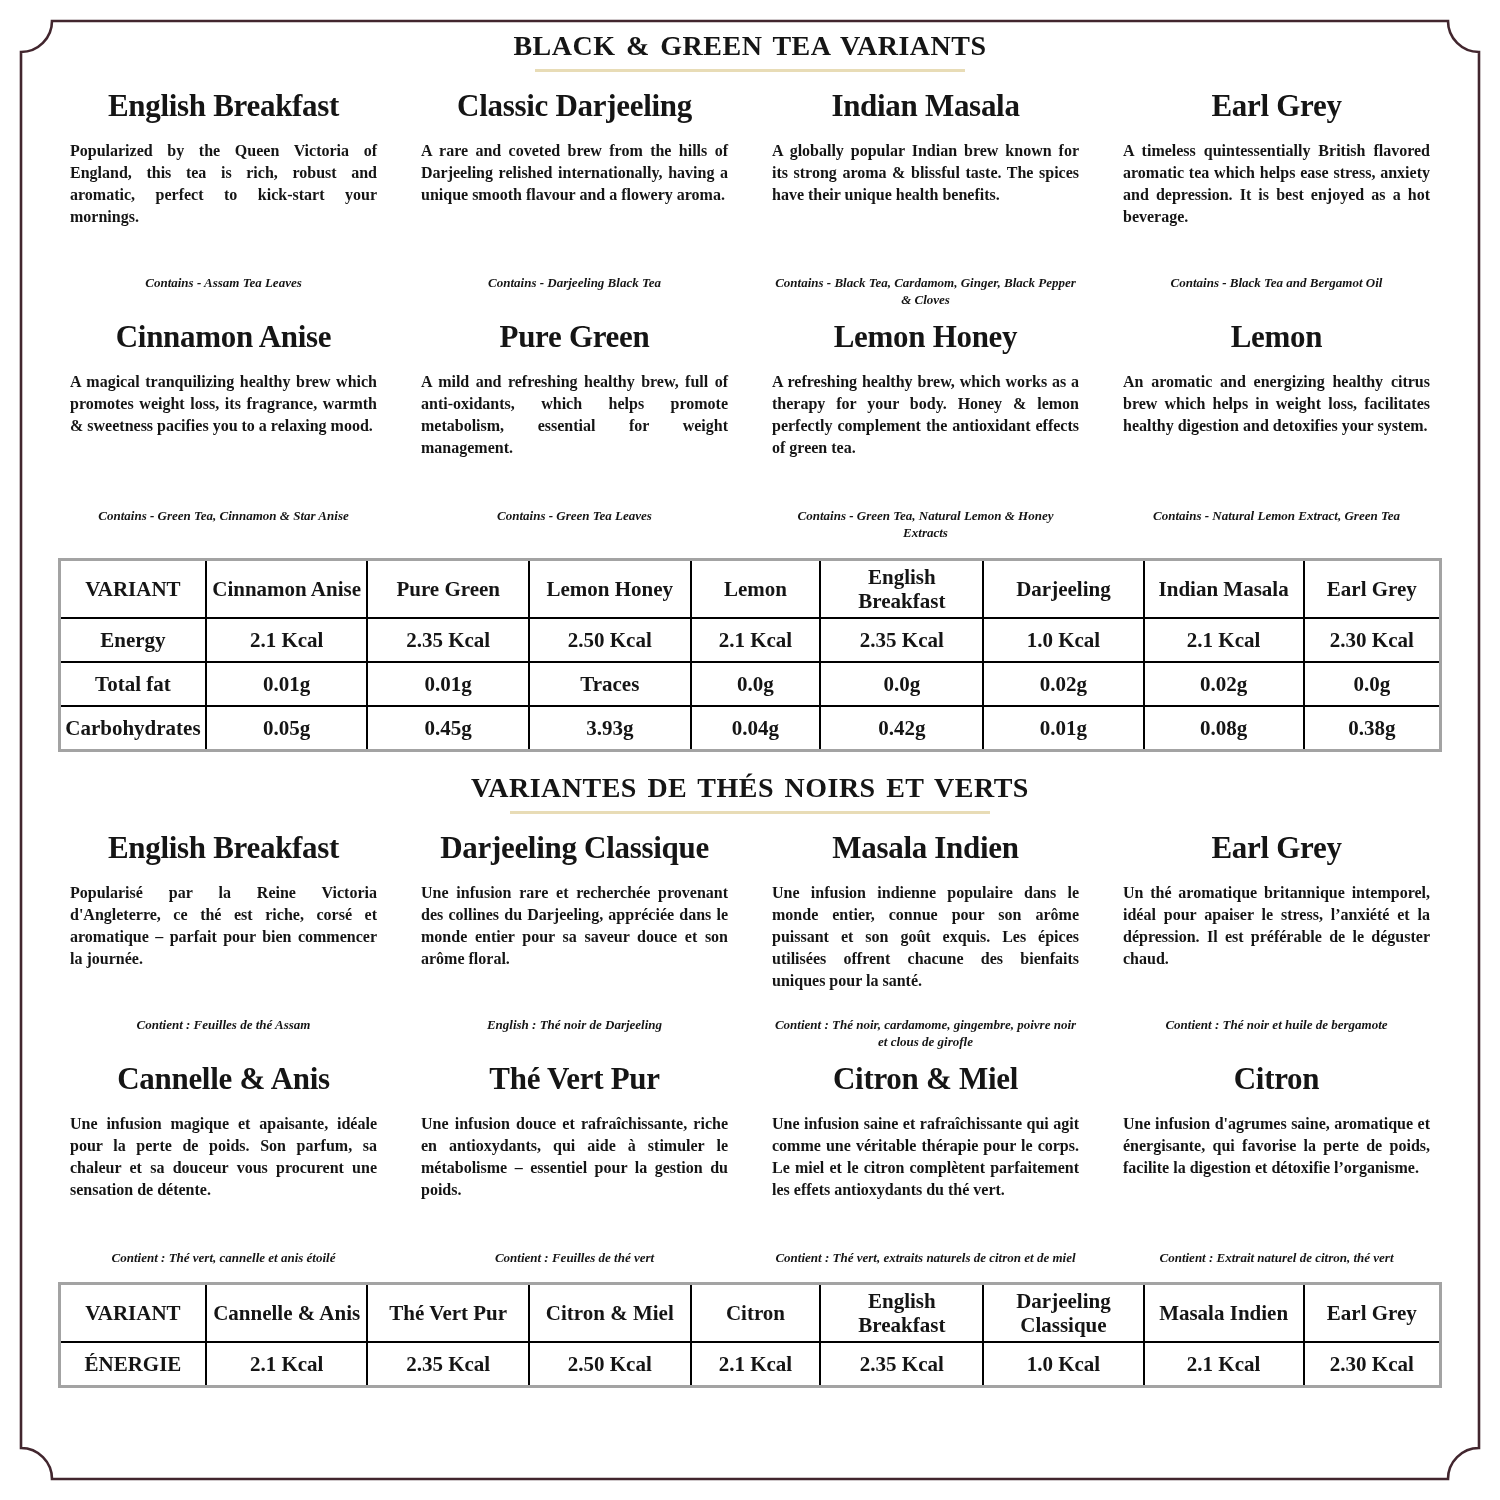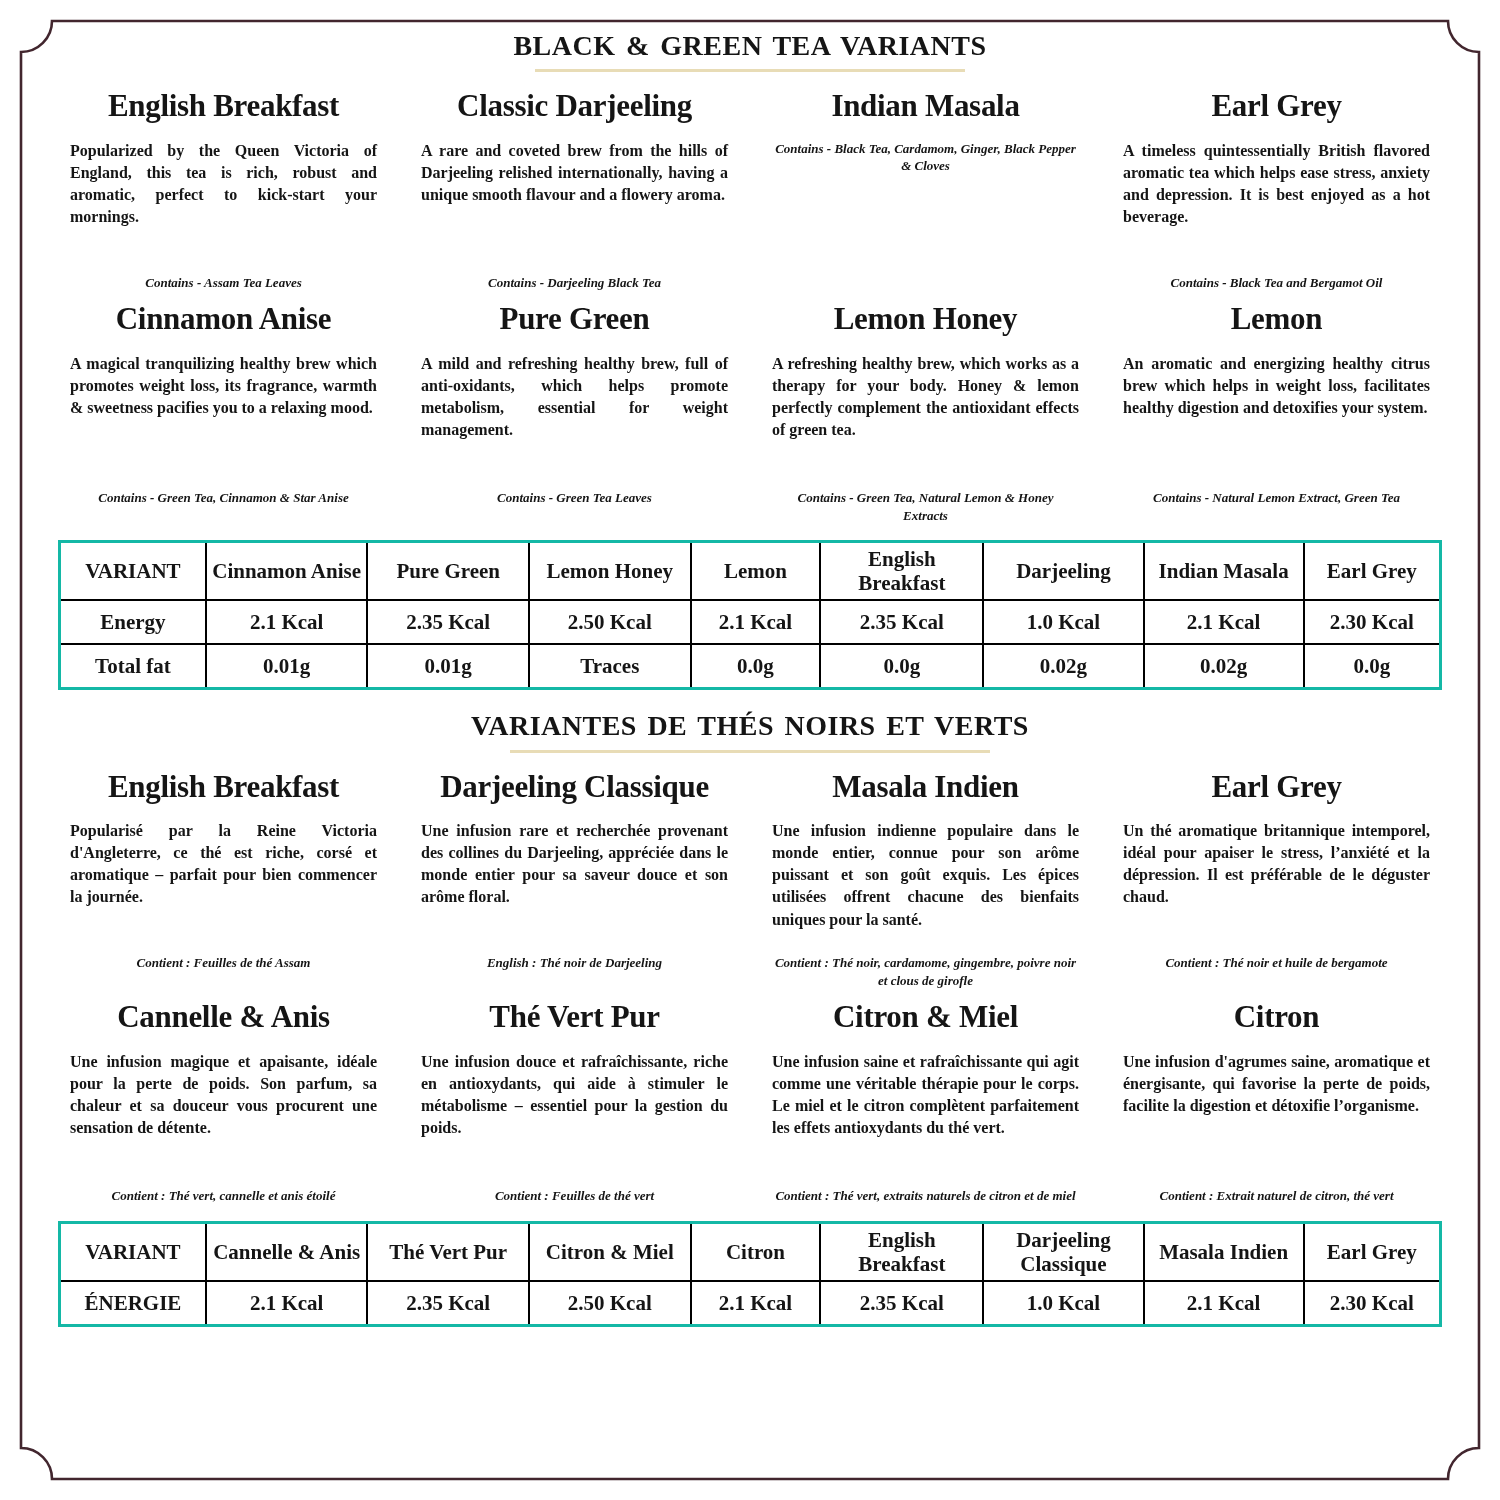--- a/index.html
+++ b/index.html
@@ -41,21 +41,21 @@
   .cards-grid.row2{margin-top:10px;}
 
   table.nutri{
     border-collapse:collapse;margin:16px 58px 0 58px;
     width:calc(100% - 116px);table-layout:fixed;
   }
   table.nutri th,table.nutri td{
     border:2px solid #000;text-align:center;vertical-align:middle;
     font-weight:700;font-size:21px;padding:4px 4px;line-height:1.15;
   }
-  table.nutri{border:3px solid #14b8a6;}
+  table.nutri{border:3px solid #a3a3a3;}
   table.nutri thead th{height:46px;}
   table.nutri tbody td,table.nutri tbody th{height:34px;}
   .fr-block{margin-top:20px;}
 </style>
 </head>
 <body>
 
 <svg class="frame-svg" width="1500" height="1500" viewBox="0 0 1500 1500">
   <path d="M 52 21 H 1448 A 31 31 0 0 0 1479 52 V 1448 A 31 31 0 0 0 1448 1479 H 52 A 31 31 0 0 0 21 1448 V 52 A 31 31 0 0 0 52 21 Z" fill="none" stroke="#42262e" stroke-width="2.6"></path>
 </svg>
@@ -71,20 +71,21 @@
       <p class="card-body">Popularized by the Queen Victoria of England, this tea is rich, robust and aromatic, perfect to kick-start your mornings.</p>
       <p class="card-contains">Contains - Assam Tea Leaves</p>
     </div>
     <div class="card">
       <h2 class="card-title">Classic Darjeeling</h2>
       <p class="card-body">A rare and coveted brew from the hills of Darjeeling relished internationally, having a unique smooth flavour and a flowery aroma.</p>
       <p class="card-contains">Contains - Darjeeling Black Tea</p>
     </div>
     <div class="card">
       <h2 class="card-title">Indian Masala</h2>
+      <p class="card-body">A globally popular Indian brew known for its strong aroma &amp; blissful taste. The spices have their unique health benefits.</p>
       <p class="card-contains">Contains - Black Tea, Cardamom, Ginger, Black Pepper &amp; Cloves</p>
     </div>
     <div class="card">
       <h2 class="card-title">Earl Grey</h2>
       <p class="card-body">A timeless quintessentially British flavored aromatic tea which helps ease stress, anxiety and depression. It is best enjoyed as a hot beverage.</p>
       <p class="card-contains">Contains - Black Tea and Bergamot Oil</p>
     </div>
   </div>
 
   <div class="cards-grid row2">
@@ -150,20 +151,31 @@
       <tr>
         <th>Total fat</th>
         <td>0.01g</td>
         <td>0.01g</td>
         <td>Traces</td>
         <td>0.0g</td>
         <td>0.0g</td>
         <td>0.02g</td>
         <td>0.02g</td>
         <td>0.0g</td>
+      </tr>
+      <tr>
+        <th>Carbohydrates</th>
+        <td>0.05g</td>
+        <td>0.45g</td>
+        <td>3.93g</td>
+        <td>0.04g</td>
+        <td>0.42g</td>
+        <td>0.01g</td>
+        <td>0.08g</td>
+        <td>0.38g</td>
       </tr>
     </tbody>
   </table>
 
   <div class="fr-block">
     <h1 class="section-title">VARIANTES DE THÉS NOIRS ET VERTS</h1>
     <hr class="title-rule rule-fr" style="background:#e8dcb6;">
 
     <div class="cards-grid row1">
       <div class="card">

